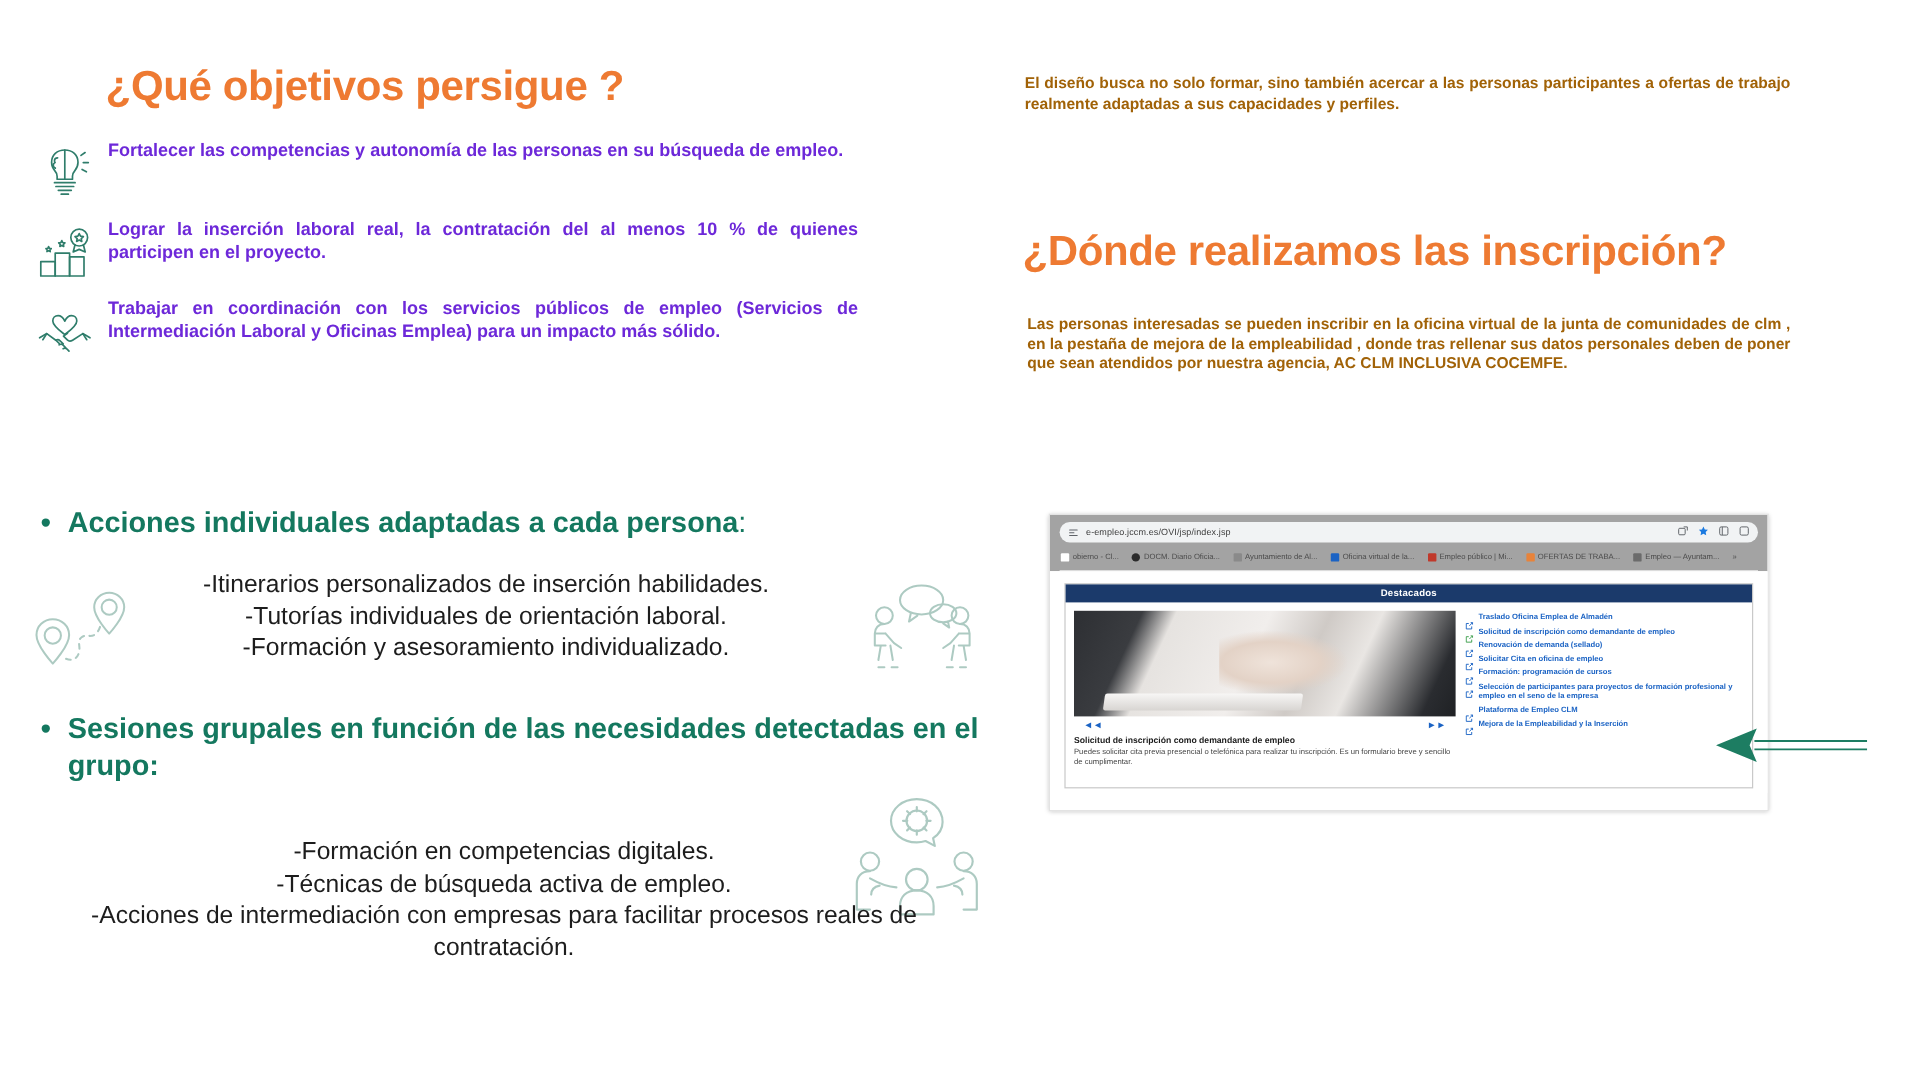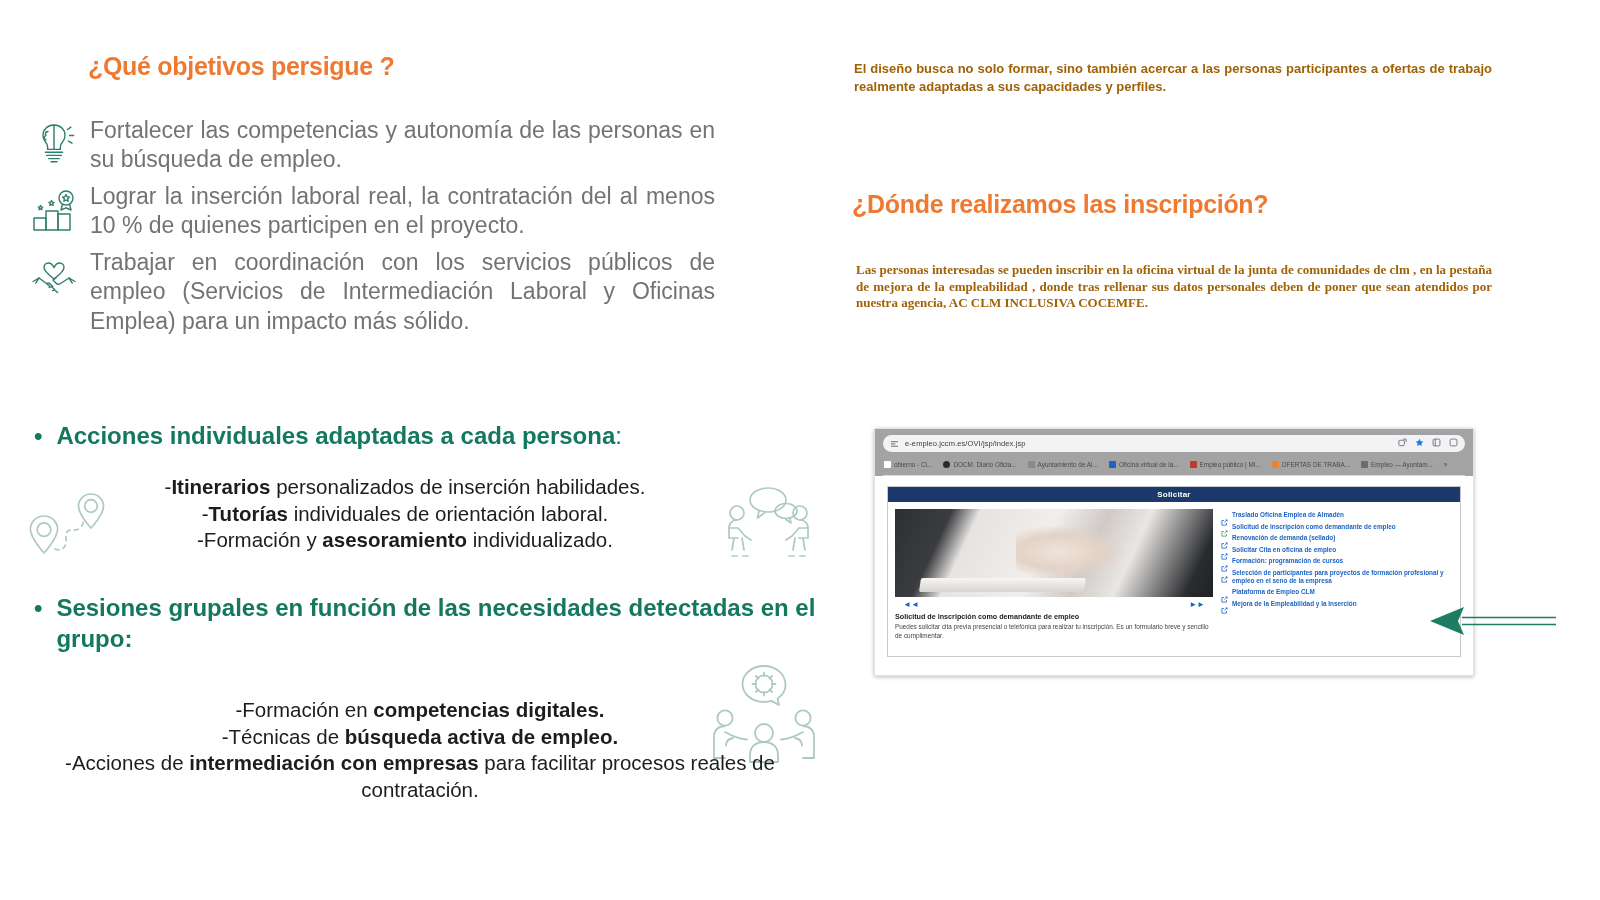--- a/index.html
+++ b/index.html
@@ -10,33 +10,33 @@
     overflow: hidden;
   }
   .slide { position: relative; width: 1600px; height: 900px; background: #fff; }
 
   
   .col-left { position: absolute; left: 0; top: 0; width: 840px; height: 900px; }
 
   .heading-orange {
     color: #ee7a32;
     font-weight: bold;
-    font-size: 25px;
+    font-size: 35px;
     letter-spacing: -0.3px;
   }
   #h-objetivos { position: absolute; left: 88px; top: 52px; }
   #h-actuaciones { position: absolute; left: 88px; top: 362px; }
 
   .obj-row { position: absolute; display: flex; align-items: flex-start; }
   .obj-icon { width: 52px; height: 52px; flex: 0 0 52px; margin-right: 10px; margin-top: 2px; }
   .obj-text {
     width: 625px;
-    font-size: 23px;
-    font-weight: normal;
-    color: #737373;
+    font-size: 15px;
+    font-weight: bold;
+    color: #6d28d9;
     line-height: 1.28;
     text-align: justify;
     text-justify: inter-word;
   }
   #obj-1 { left: 28px; top: 116px; }
   #obj-2 { left: 28px; top: 182px; }
   #obj-3 { left: 28px; top: 248px; }
 
   .bullet-green {
     position: absolute;
@@ -51,21 +51,21 @@
   #b-2 { left: 34px; top: 592px; width: 800px; }
   .bullet-green .tail { color: #14785f; font-weight: normal; }
 
   .sub-block {
     position: absolute;
     text-align: center;
     font-size: 20.5px;
     color: #1d1d1d;
     line-height: 1.3;
   }
-  .sub-block b { font-weight: bold; }
+  .sub-block b { font-weight: normal; }
   #sub-1 { left: 95px; top: 474px; width: 620px; }
   #sub-2 { left: 15px; top: 697px; width: 810px; }
 
   .deco { position: absolute; opacity: 0.95; }
   #deco-route   { left: 18px;  top: 470px; width: 110px; height: 92px; }
   #deco-talk    { left: 710px; top: 478px; width: 110px; height: 90px; }
   #deco-group   { left: 703px; top: 660px; width: 122px; height: 104px; }
 
   
   .col-right { position: absolute; left: 840px; top: 0; width: 760px; height: 900px; }
@@ -74,21 +74,21 @@
     position: absolute;
     font-size: 13px;
     font-weight: bold;
     color: #a16207;
     line-height: 1.36;
     text-align: justify;
     text-justify: inter-word;
   }
   #p-diseno { left: 14px; top: 60px; width: 638px; }
   #h-donde  { position: absolute; left: 12px; top: 190px; }
-  #p-inscribir { left: 16px; top: 262px; width: 636px; line-height: 1.28; font-family: Liberation Serif, serif; }
+  #p-inscribir { left: 16px; top: 262px; width: 636px; line-height: 1.28; }
 
   
   .browser {
     position: absolute;
     left: 34px; top: 428px;
     width: 600px; height: 248px;
     background: #ffffff;
     box-shadow: 0 1px 4px rgba(0,0,0,0.28);
     overflow: hidden;
     border: 1px solid #e3e3e3;
@@ -358,21 +358,21 @@
               <span class="bm-ico" style="background:#6b6b6b"></span>
               <span>Empleo — Ayuntam...</span>
             </span>
           <span>»</span>
         </div>
         <div class="bw-sep"></div>
       </div>
 
       <div class="bw-page">
         <div class="card">
-          <div class="card-head">Solicitar</div>
+          <div class="card-head">Destacados</div>
           <div class="card-body">
 
             <div class="card-left">
               <div class="photo"></div>
               <div class="carousel">
                 <span>◄◄</span>
                 <span>►►</span>
               </div>
               <div class="cap-title">Solicitud de inscripción como demandante de empleo</div>
               <div class="cap-text">Puedes solicitar cita previa presencial o telefónica para realizar tu inscripción. Es un formulario breve y sencillo de cumplimentar.</div>

